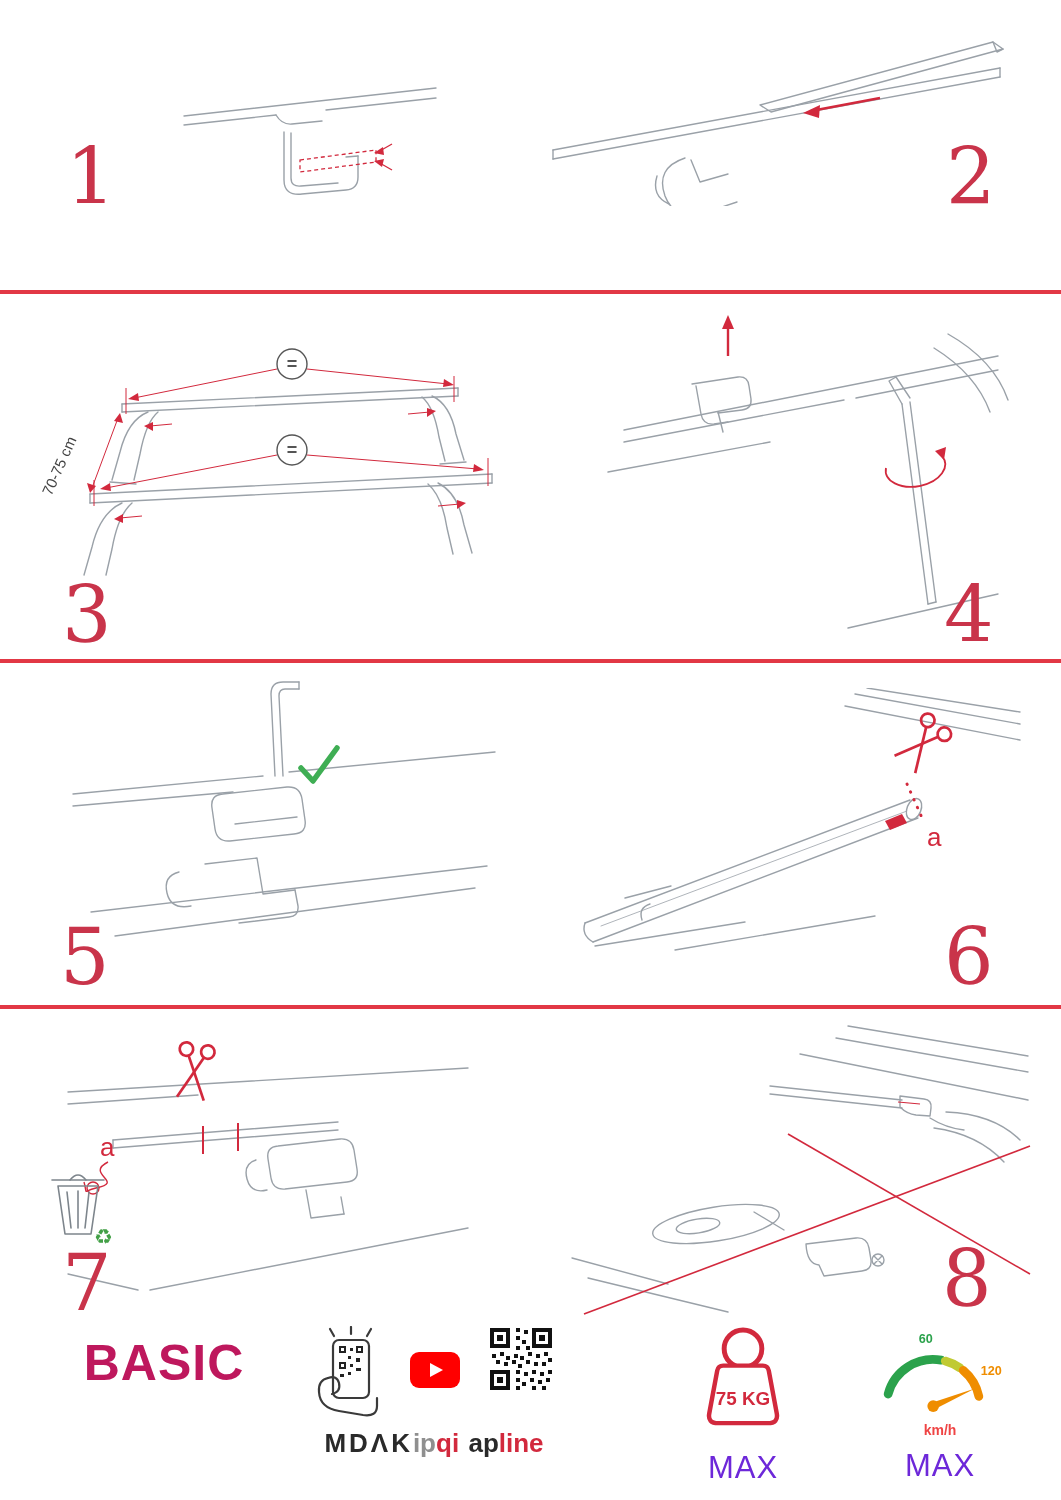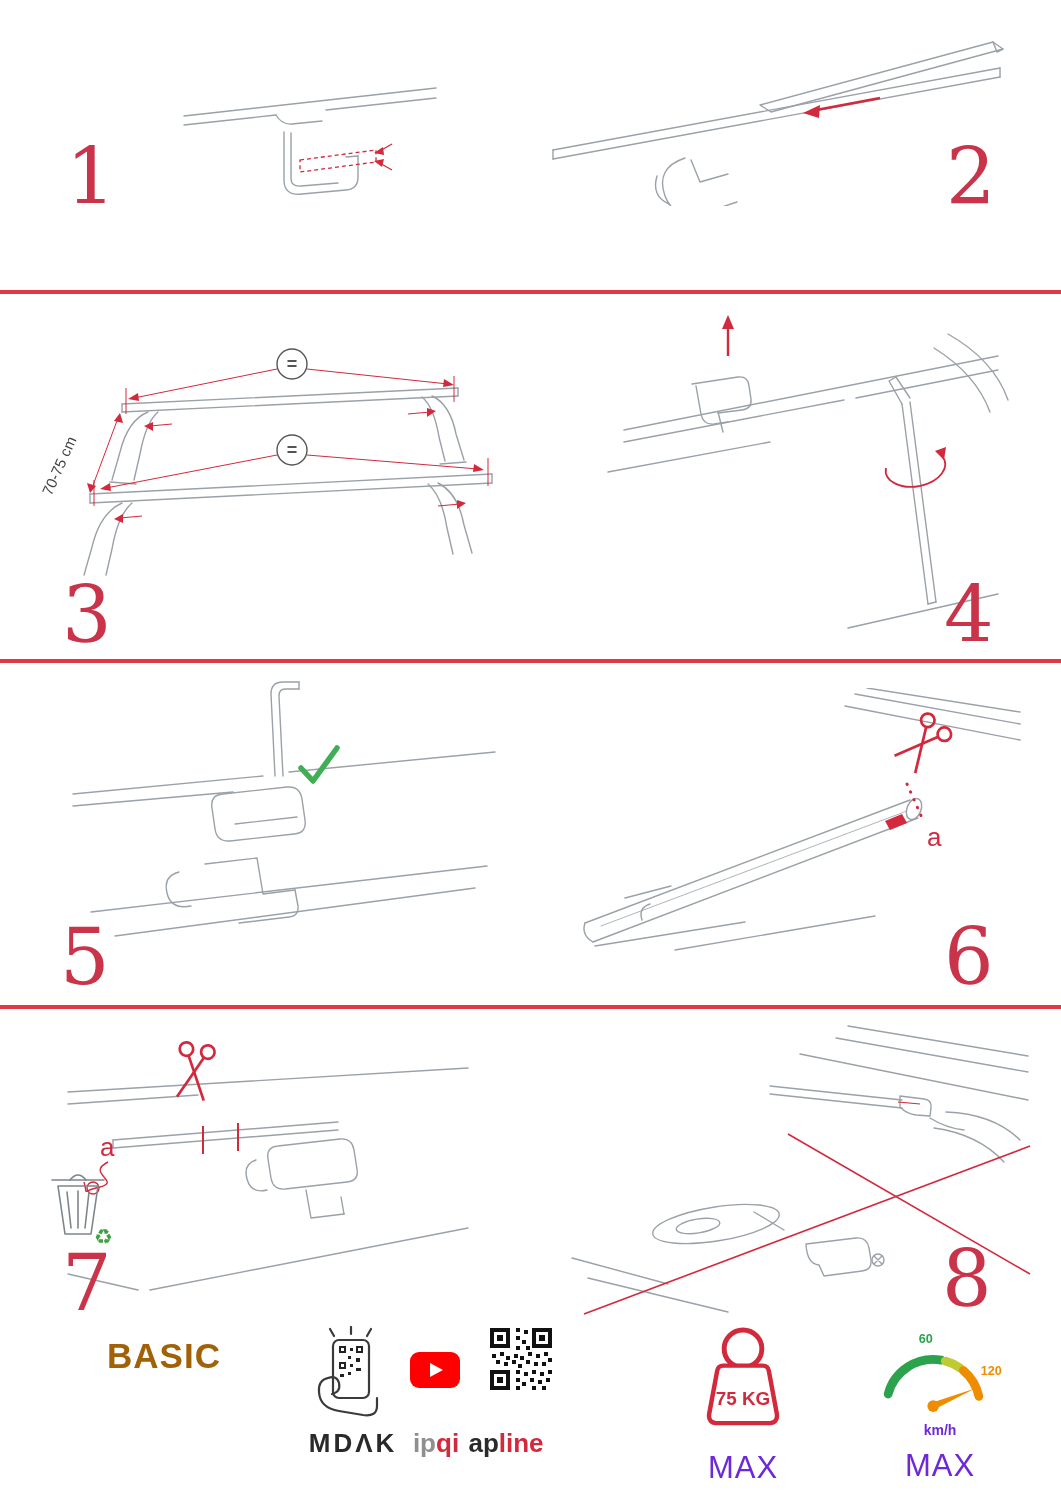--- a/index.html
+++ b/index.html
@@ -11,30 +11,30 @@
   .page { position: relative; width: 1061px; height: 1500px; background: #fff; overflow: hidden; }
   .divider { position: absolute; left: 0; width: 1061px; height: 4px; background: #e23845; }
   .step-number {
     position: absolute; font-family: "DejaVu Serif", serif;
     font-size: 78px; line-height: 1; color: #c9344a;
   }
   .illus { position: absolute; }
   .caption { position: absolute; text-align: center; }
   .brand-block { position: absolute; left: 58px; top: 1338px; width: 212px; text-align: center; }
   .brand-title {
-    font-size: 35px; font-weight: 600; letter-spacing: 1px;
-    color: #a16207; line-height: 1;
+    font-size: 50px; font-weight: 600; letter-spacing: 1px;
+    color: #be185d; line-height: 1;
   }
   .brand-sub { margin-top: 28px; font-size: 29px; font-weight: 700; letter-spacing: -0.5px; color: #2d2d2d; }
   .red { color: #d2293d; }
   .gray { color: #8f8f8f; }
   .partner { font-size: 26px; font-weight: 600; color: #2a2a2a; }
   .partner.spread { letter-spacing: 3px; }
   .max-label { font-size: 31px; color: #6d28d9; letter-spacing: 1px; font-weight: 400; }
-  .kmh { font-size: 14px; color: #6d28d9; font-weight: 700; }
+  .kmh { font-size: 14px; color: #ef4444; font-weight: 700; }
   svg text { font-family: "Liberation Sans", sans-serif; }
 </style>
 </head>
 <body>
 
 <div class="page">
 
   <section>
     <svg class="illus" style="left:180px; top:78px;" width="260" height="160" viewBox="0 0 260 160">
       <g stroke="#9aa1a8" stroke-width="1.4" fill="none" stroke-linecap="round" stroke-linejoin="round">
@@ -322,21 +322,21 @@
           <rect x="35" y="38" width="3" height="3" fill="#fff"></rect>
         <rect x="44" y="22" width="3" height="3"></rect>
           <rect x="50" y="32" width="4" height="4"></rect>
         <rect x="42" y="30" width="3" height="3"></rect>
           <rect x="44" y="38" width="3" height="3"></rect>
         <rect x="50" y="42" width="5" height="3"></rect>
           <rect x="34" y="48" width="4" height="3"></rect>
         <rect x="42" y="46" width="3" height="3"></rect>
       </g>
     </svg>
-    <div class="caption partner spread" style="left:293px; top:1428px; width:120px;">MDΛK</div>
+    <div class="caption partner spread" style="left:293px; top:1428px; width:120px;text-align:right;">MDΛK</div>
 
     <svg class="illus" style="left:410px; top:1352px;" width="50" height="36" viewBox="0 0 50 36">
       <rect x="0" y="0" width="50" height="36" rx="9" fill="#ff0000"></rect>
       <polygon points="20,11 20,25 33,18" fill="#ffffff"></polygon>
     </svg>
     <div class="caption partner" style="left:404px; top:1428px; width:64px;"><span class="gray">ip</span><span class="red">qi</span></div>
 
     <svg class="illus" style="left:488px; top:1326px;" width="66" height="66" viewBox="0 0 66 66">
       <g fill="#111">
         <path d="M2 2 h20 v20 h-20 z M6 6 v12 h12 v-12 z" fill-rule="evenodd"></path>

